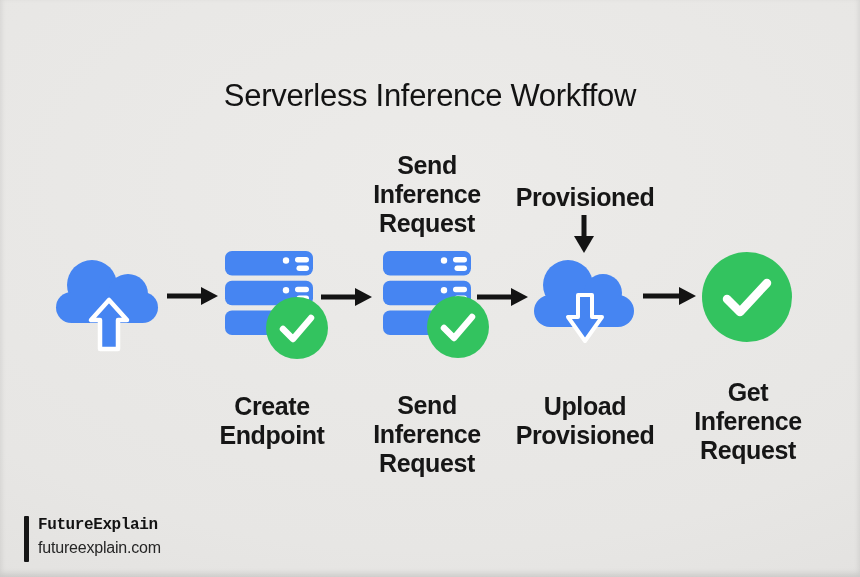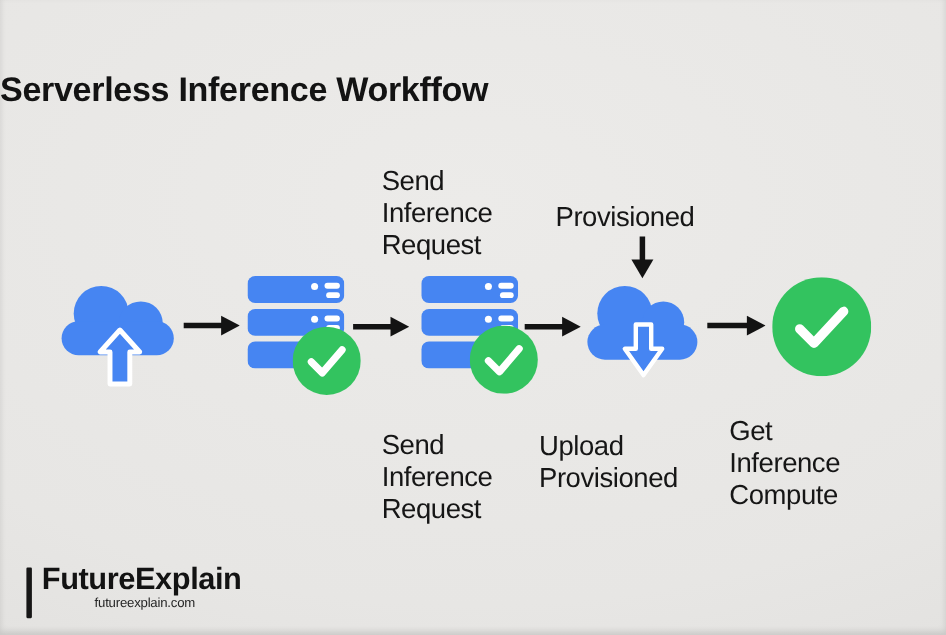--- a/index.html
+++ b/index.html
@@ -15,36 +15,37 @@
     overflow: hidden;
     background: radial-gradient(130% 115% at 50% 32%,
       #ecebe9 0%, var(--background, #e7e6e4) 55%, #dcdbd9 100%);
     box-shadow: inset 0 -3px 6px rgba(0,0,0,0.12);
     color: var(--ink, #141414);
   }
   svg { display: block; }
 
   .title {
     position: absolute;
-    top: 64px;
+    top: 78px;
     left: 0;
     right: 0;
     margin: 0;
-    text-align: left;
+    text-align: center;
     font-size: 31px;
-    font-weight: 700;
+    font-weight: 400;
     letter-spacing: -0.3px;
     color: #131313;
   }
 
   .annotation, .step-label {
     position: absolute;
+    text-align: center;
     font-size: 25px;
     line-height: 29px;
-    font-weight: 400;
+    font-weight: 700;
     letter-spacing: -0.4px;
     white-space: pre-line;
     color: #161616;
   }
   .ann3 { left: 347px; top: 151px; width: 160px; }
   .ann4 { left: 505px; top: 183px; width: 160px; }
 
   .icon, .flow-arrow, .badge, .pointer-down { position: absolute; }
 
   .cloud-up   { left: 52px;  top: 252px; }
@@ -81,33 +82,33 @@
     gap: 9px;
   }
   .footer-bar {
     width: 5px;
     height: 46px;
     margin-top: 4px;
     background: #161616;
     border-radius: 1px;
   }
   .brand-name {
-    font-size: 28px;
+    font-size: 16px;
     font-weight: 700;
     letter-spacing: -0.4px;
     line-height: 27px;
     color: #131313;
+    font-family: Liberation Mono, monospace;
   }
   .brand-site {
-    font-size: 12px;
+    font-size: 16px;
     font-weight: 400;
     letter-spacing: -0.2px;
     line-height: 18px;
     color: #262626;
-    margin-left: 48px;
   }
 </style>
 </head>
 <body>
 
 <div class="canvas">
 
   <h1 class="title">Serverless Inference Workffow</h1>
 
   <div class="annotation ann3">Send
@@ -208,28 +209,30 @@
     </svg>
   </span>
 
   <span class="icon check-big">
     <svg width="90" height="90" viewBox="0 0 90 90">
       <circle cx="45" cy="45" r="45" class="fill-green"></circle>
       <polyline points="25,47 38,60 65,31" fill="none" class="stroke-white" stroke-width="8.5" stroke-linecap="round" stroke-linejoin="round"></polyline>
     </svg>
   </span>
 
+  <div class="step-label label-2">Create
+Endpoint</div>
   <div class="step-label label-3">Send
 Inference
 Request</div>
   <div class="step-label label-4">Upload
 Provisioned</div>
   <div class="step-label label-5">Get
 Inference
-Compute</div>
+Request</div>
 
   <div class="footer">
     <div class="footer-bar"></div>
     <div>
       <div class="brand-name">FutureExplain</div>
       <div class="brand-site">futureexplain.com</div>
     </div>
   </div>
 
 </div>

